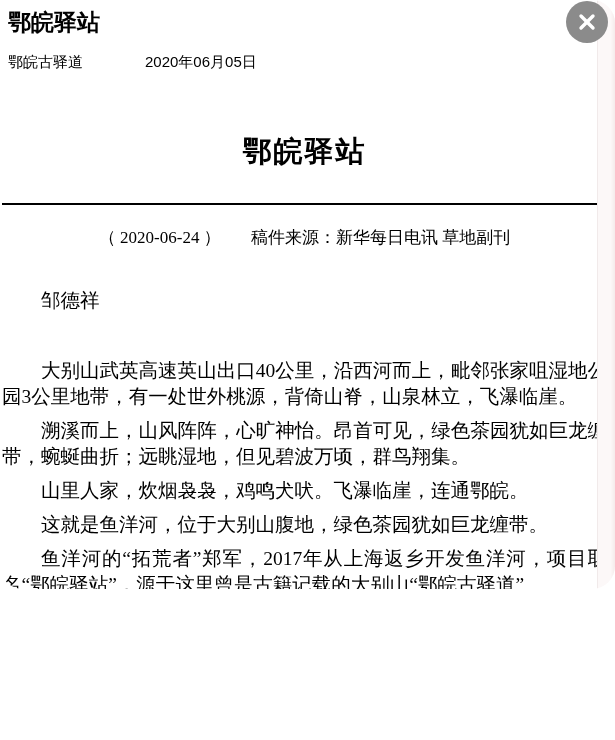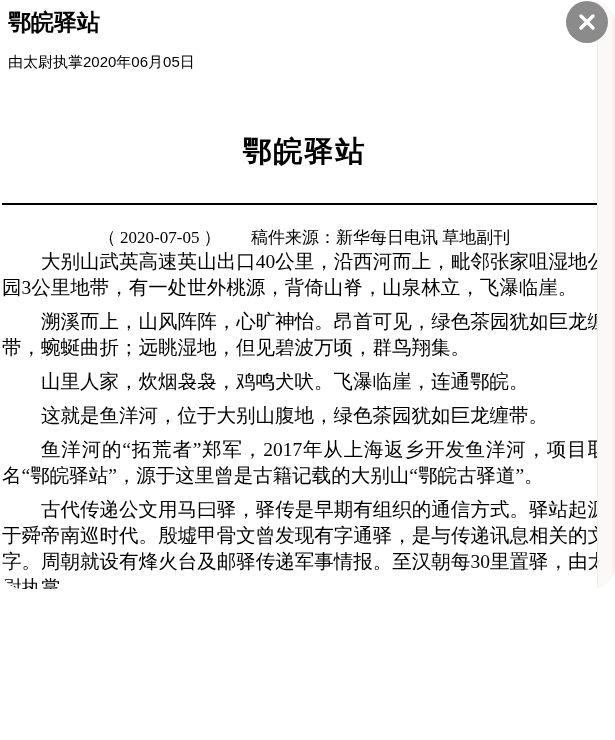--- a/index.html
+++ b/index.html
@@ -50,21 +50,21 @@
     line-height: 1.2;
     font-family: "Liberation Serif", "DejaVu Serif", serif;
   }
   .header-meta {
     margin-top: 16px;
     font-size: 15px;
     font-family: "Liberation Sans", "DejaVu Sans", sans-serif;
     display: flex;
     align-items: baseline;
   }
-  .header-date { }
+  .header-date { margin-left: 62px; }
 
   
   .main {
     padding: 0 8px 0 2px;
   }
   .article-title {
     margin-top: 60px;
     text-align: center;
     font-size: 29px;
     font-weight: bold;
@@ -109,32 +109,33 @@
       <svg width="20" height="20" viewBox="0 0 20 20">
         <line x1="4" y1="4" x2="16" y2="16" stroke="#ffffff" stroke-width="3.4" stroke-linecap="round"></line>
         <line x1="16" y1="4" x2="4" y2="16" stroke="#ffffff" stroke-width="3.4" stroke-linecap="round"></line>
       </svg>
     </span>
   </button>
 
   <div class="header">
     <h1 class="header-title">鄂皖驿站</h1>
     <div class="header-meta">
-      <span class="header-source">由太尉执掌</span>
+      <span class="header-source">鄂皖古驿道</span>
       <span class="header-date">2020年06月05日</span>
     </div>
   </div>
 
   <div class="main">
     <h2 class="article-title">鄂皖驿站</h2>
     <hr class="title-rule">
     <div class="article-meta">
-      <span>（ 2020-07-05 ）</span>
+      <span>（ 2020-06-24 ）</span>
       <span class="meta-source">稿件来源：新华每日电讯 草地副刊</span>
     </div>
+    <p class="article-author">邹德祥</p>
     <div class="article-body">
         <p>大别山武英高速英山出口40公里，沿西河而上，毗邻张家咀湿地公园3公里地带，有一处世外桃源，背倚山脊，山泉林立，飞瀑临崖。</p>
         <p>溯溪而上，山风阵阵，心旷神怡。昂首可见，绿色茶园犹如巨龙缠带，蜿蜒曲折；远眺湿地，但见碧波万顷，群鸟翔集。</p>
         <p>山里人家，炊烟袅袅，鸡鸣犬吠。飞瀑临崖，连通鄂皖。</p>
         <p>这就是鱼洋河，位于大别山腹地，绿色茶园犹如巨龙缠带。</p>
         <p>鱼洋河的“拓荒者”郑军，2017年从上海返乡开发鱼洋河，项目取名“鄂皖驿站”，源于这里曾是古籍记载的大别山“鄂皖古驿道”。</p>
         <p>古代传递公文用马曰驿，驿传是早期有组织的通信方式。驿站起源于舜帝南巡时代。殷墟甲骨文曾发现有字通驿，是与传递讯息相关的文字。周朝就设有烽火台及邮驿传递军事情报。至汉朝每30里置驿，由太尉执掌。</p>
         <p>鄂皖驿站流淌着驿路文化的血液和基因，据《（光绪）重修安徽通志（350卷）》（卷一百十一）等史料记载，大别山区英山县境内邮驿通信，历史悠久。</p>
       </div>
   </div>

